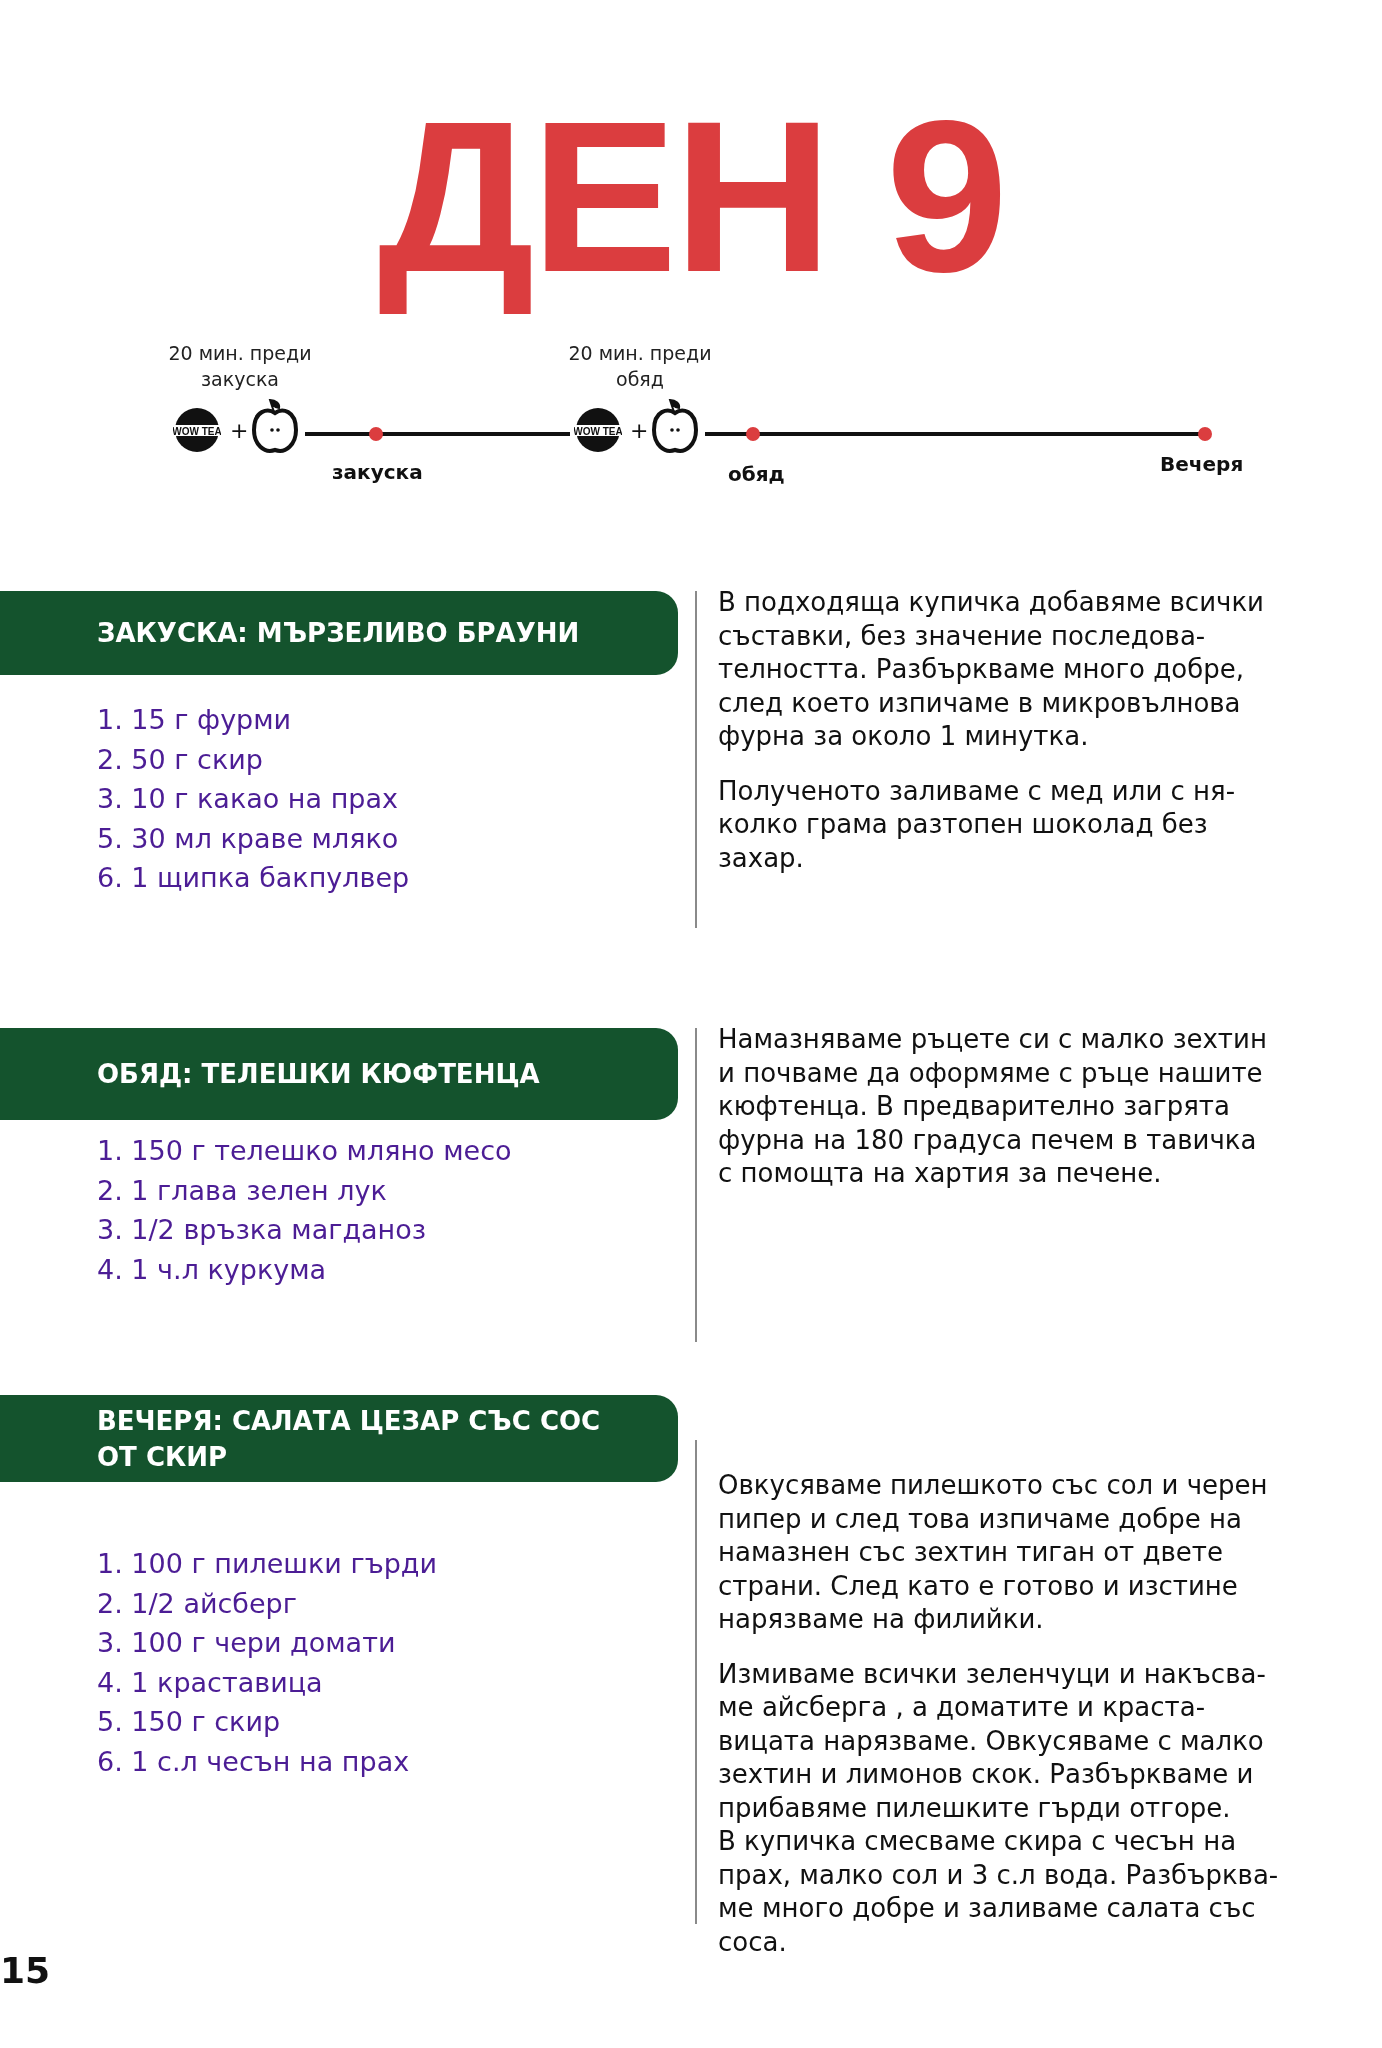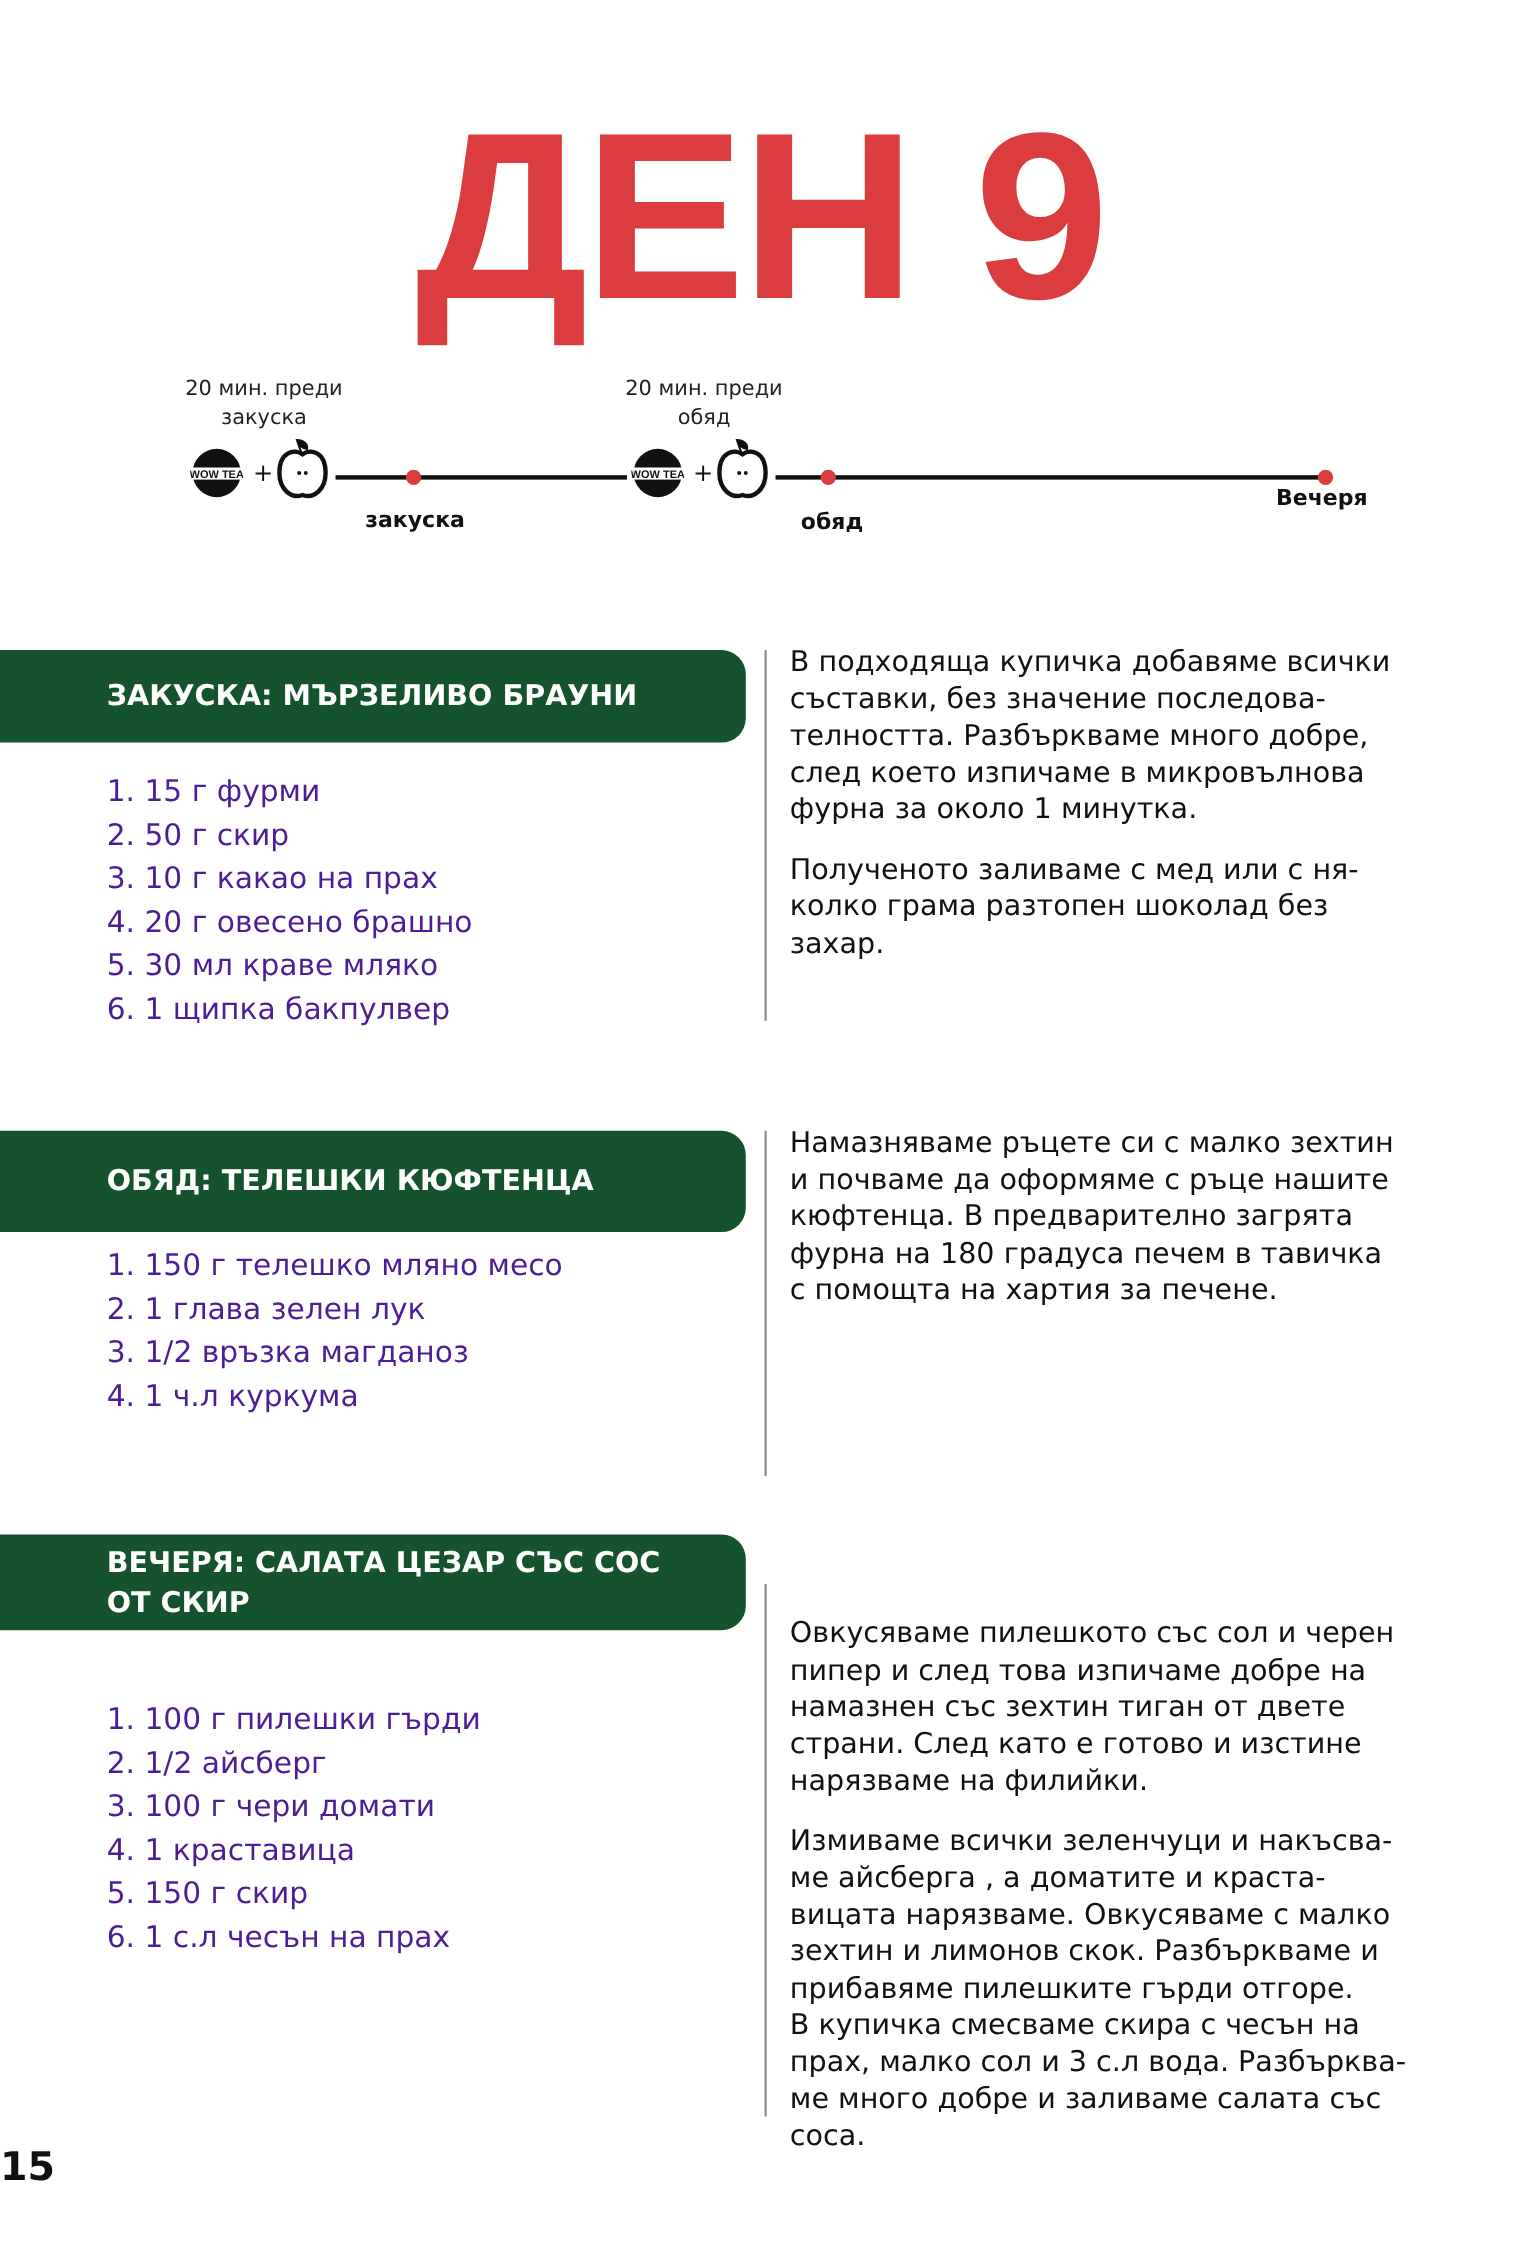--- a/index.html
+++ b/index.html
@@ -61,33 +61,32 @@
   <svg class="abs apple" style="left:650px;" viewBox="0 0 50 58">
     <path d="M25 15 C18 10 4 12 4 32 C4 46 14 56 25 52 C36 56 46 46 46 32 C46 12 32 10 25 15 Z" fill="none" stroke="#111" stroke-width="4"></path>
     <path d="M24 14 L20 2 M20 2 C26 2 30 6 29 10 C25 10 21 6 20 2 Z" fill="#111" stroke="#111" stroke-width="2"></path>
     <circle cx="22" cy="32" r="1.8" fill="#111"></circle>
       <circle cx="28" cy="32" r="1.8" fill="#111"></circle>
   </svg>
   <div class="abs tl-line" style="left:705px; width:495px;"></div>
   <div class="abs tl-dot" style="left:746px;"></div>
   <div class="abs tl-label" style="left:728px; top:462px;">обяд</div>
   <div class="abs tl-dot" style="left:1198px;"></div>
-  <div class="abs tl-label" style="left:1160px; top:440px;">Вечеря</div>
+  <div class="abs tl-label" style="left:1160px; top:452px;">Вечеря</div>
 </div>
 
 <section>
   <div class="abs bar" style="top:591px; height:84px;">
     <span>ЗАКУСКА: МЪРЗЕЛИВО БРАУНИ</span>
   </div>
   <div class="abs divider" style="top:591px; height:337px;"></div>
   <ul class="abs ing" style="top:700px;">
     <li>1. 15 г фурми</li>
     <li>2. 50 г скир</li>
     <li>3. 10 г какао на прах</li>
-    <li>4. 20 г овесено брашно</li>
     <li>5. 30 мл краве мляко</li>
     <li>6. 1 щипка бакпулвер</li>
   </ul>
   <div class="abs desc" style="top:586px;">
     <p>В подходяща купичка добавяме всички
 съставки, без значение последова-
 телността. Разбъркваме много добре,
 след което изпичаме в микровълнова
 фурна за около 1 минутка.</p>
     <p>Полученото заливаме с мед или с ня-

